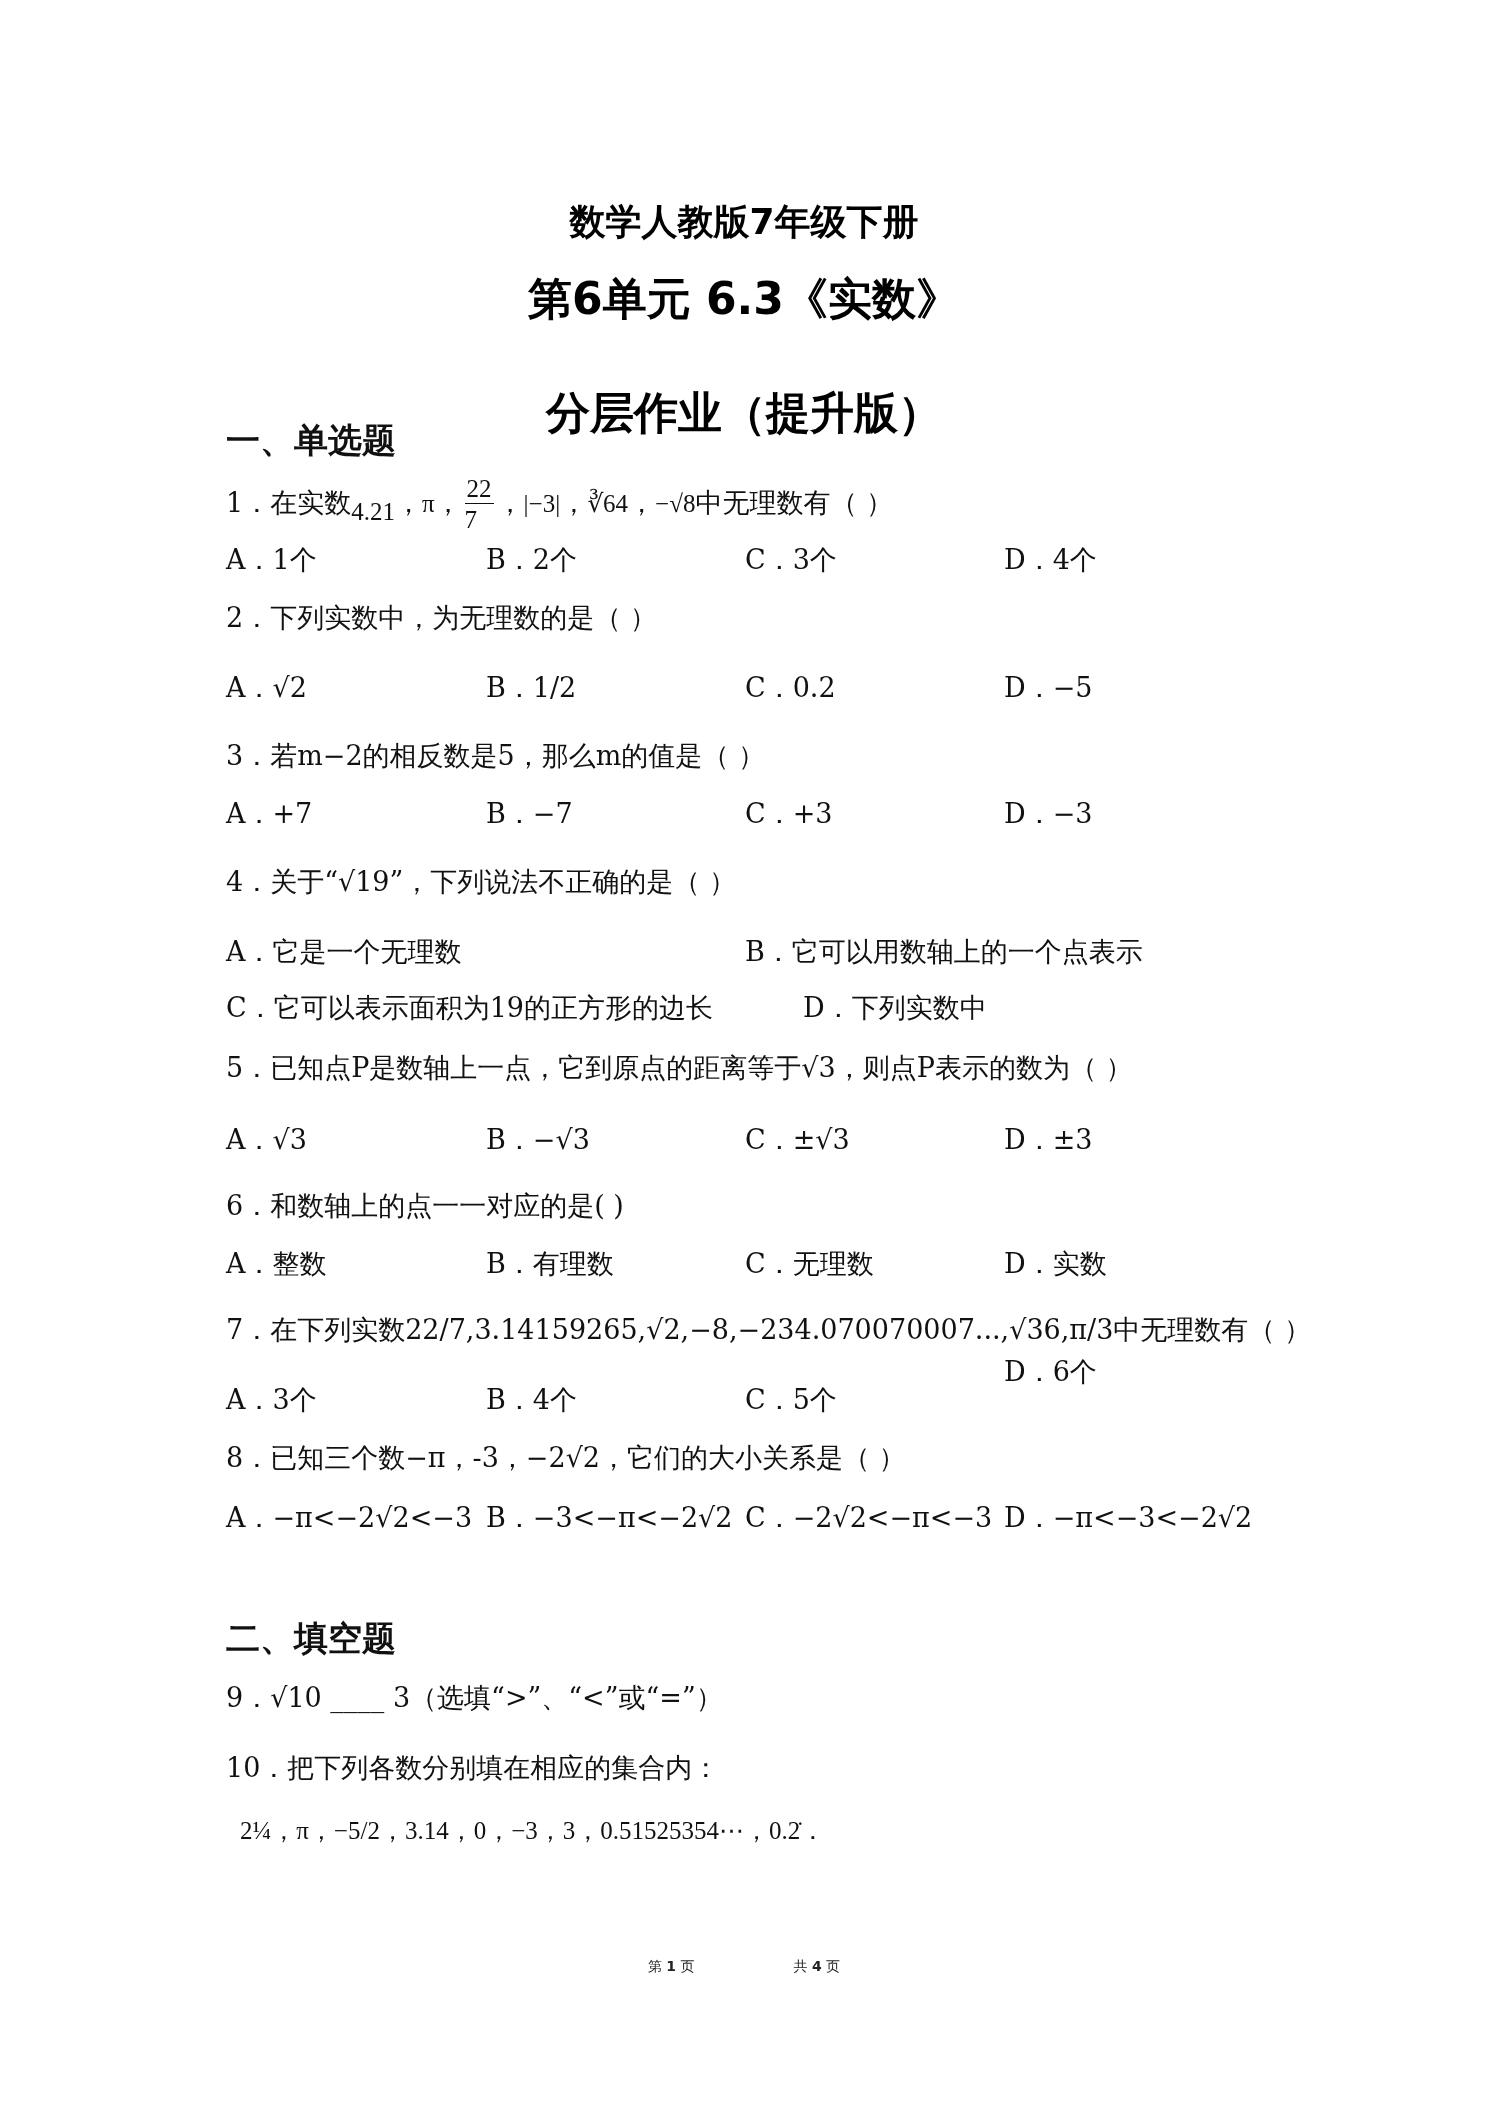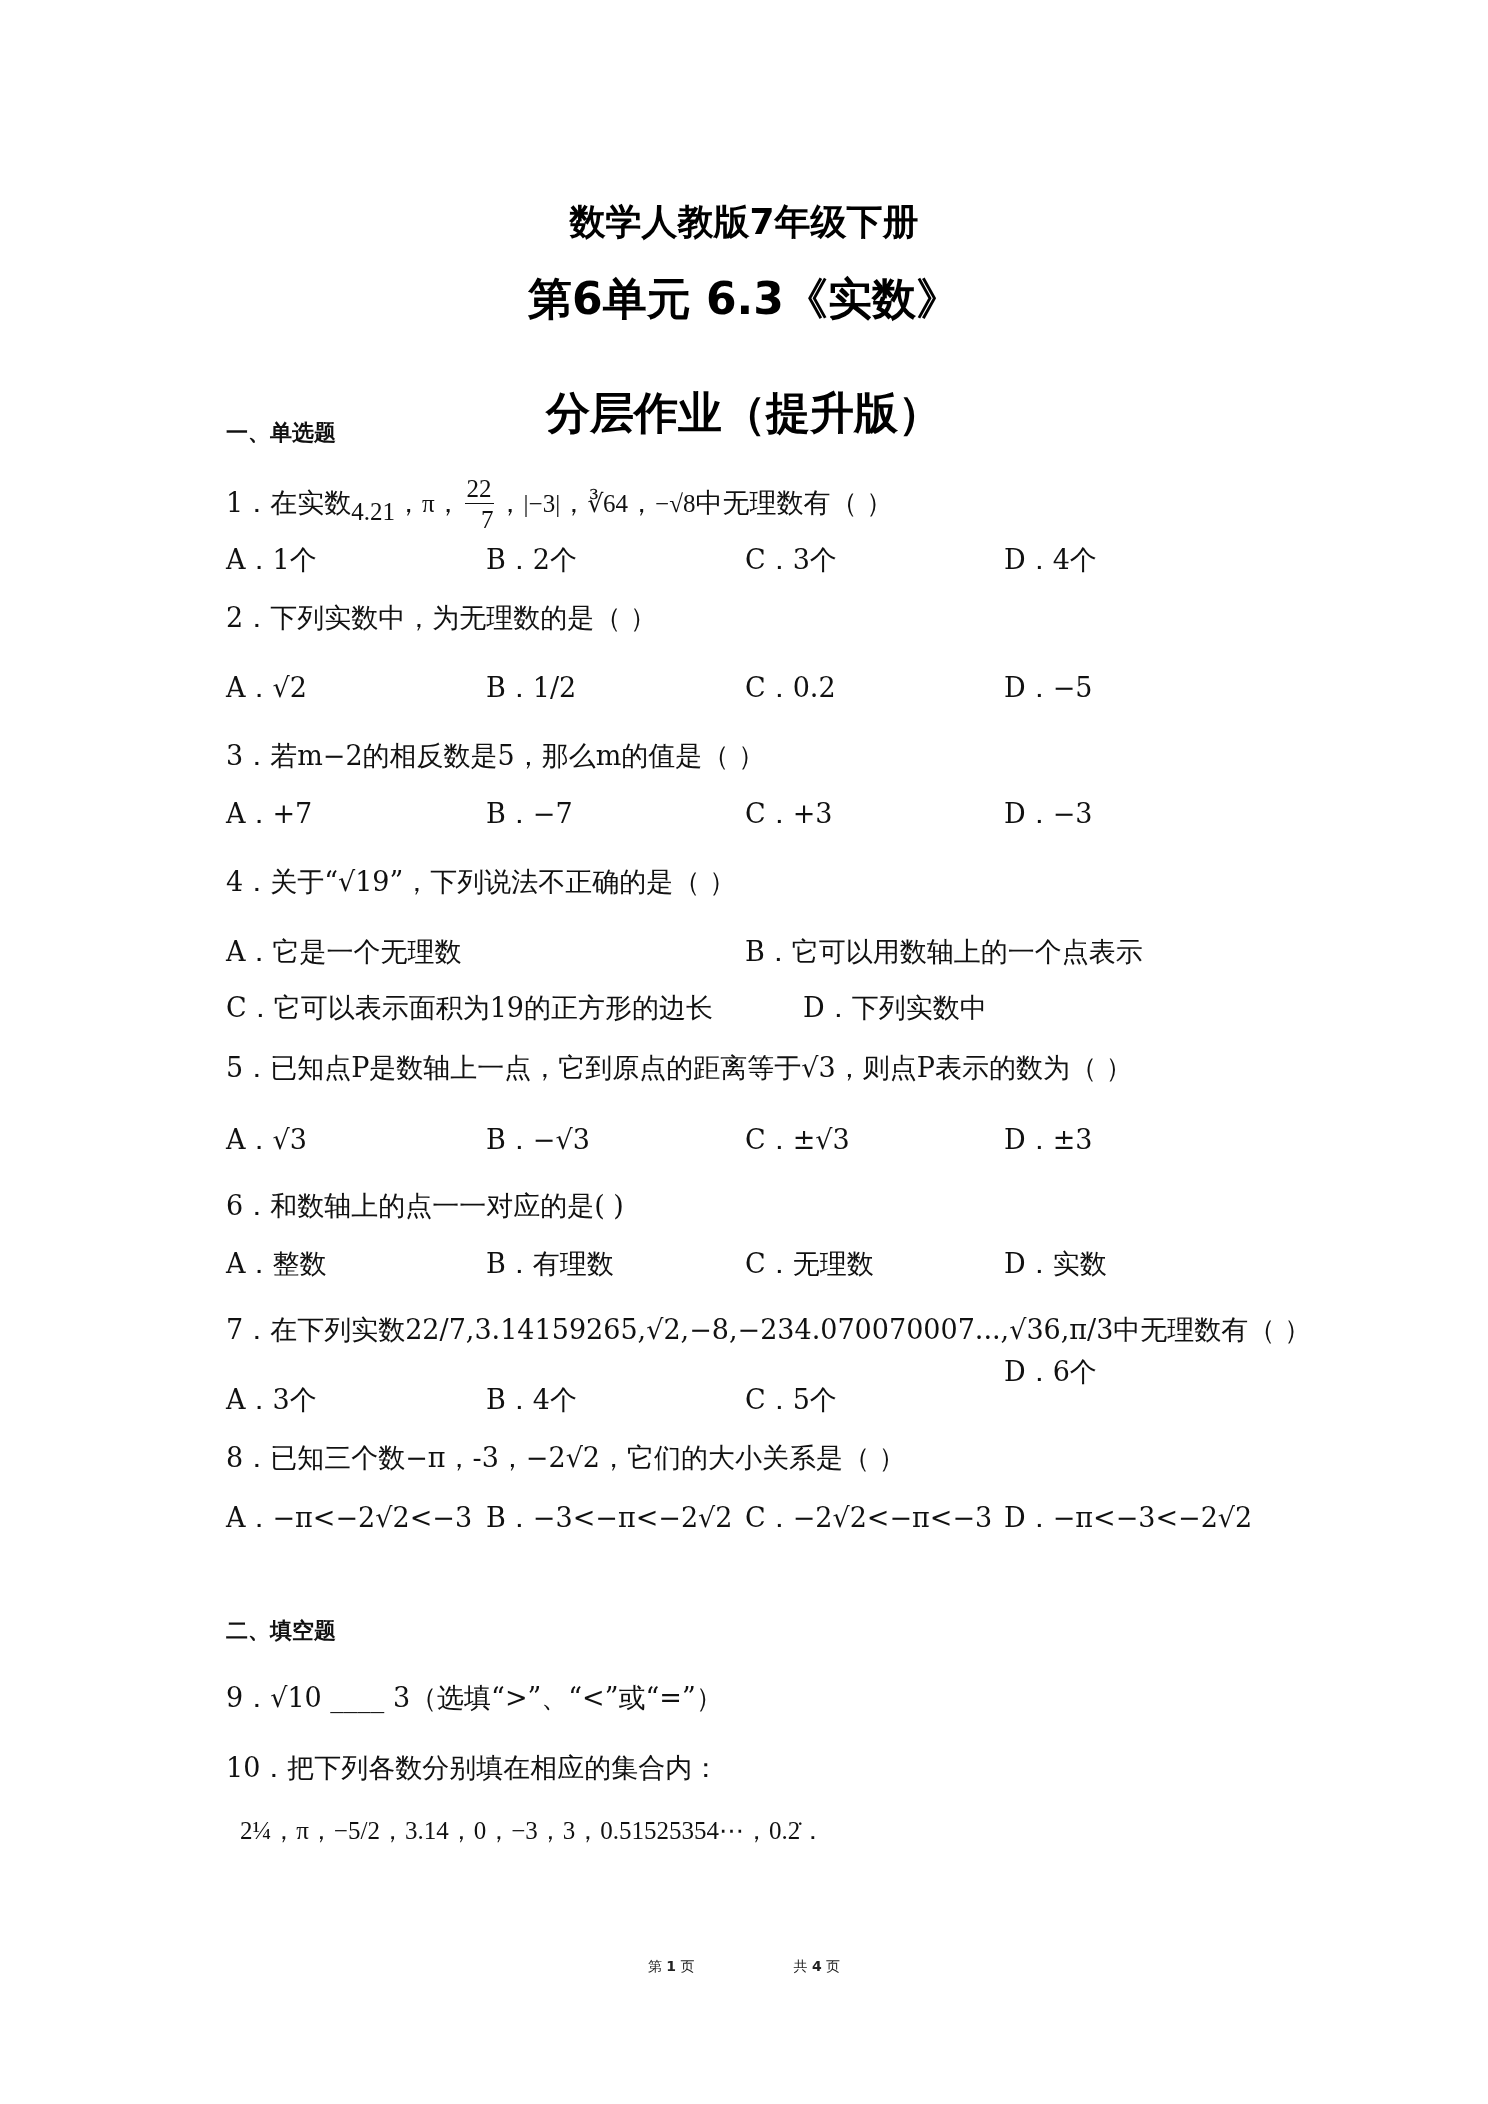--- a/index.html
+++ b/index.html
@@ -5,25 +5,25 @@
   html, body { margin: 0; padding: 0; background: #ffffff; }
   body { width: 1488px; height: 2104px; position: relative; overflow: hidden;
          font-family: "DejaVu Serif", "Liberation Serif", serif; color: #111; }
   .page { position: absolute; left: 0; top: 0; width: 1488px; height: 2104px; }
   .title { position: absolute; left: 0; width: 1488px; text-align: center;
            font-family: "DejaVu Sans", "Liberation Sans", sans-serif; font-weight: bold; color: #000; }
   .t1 { top: 198px; font-size: 36px; }
   .t2 { top: 270px; font-size: 44px; }
   .t3 { top: 354px; font-size: 44px; margin-top: 30px; }
   .section { position: absolute; left: 226px; font-family: "DejaVu Sans", "Liberation Sans", sans-serif;
-             font-weight: bold; font-size: 22px; }
+             font-weight: bold; font-size: 34px; }
   .line { position: absolute; left: 226px; font-size: 27px; white-space: nowrap; line-height: 1; }
   .opt { position: absolute; font-size: 27px; white-space: nowrap; line-height: 1; }
   .math { font-family: "Liberation Serif", "DejaVu Serif", serif; font-size: 25px; }
-  .frac { display: inline-block; vertical-align: middle; text-align: right; font-family: "Liberation Serif", serif;
+  .frac { display: inline-block; vertical-align: middle; text-align: left; font-family: "Liberation Serif", serif;
           line-height: 1; margin: 0 3px; }
   .frac .num { display: block; border-bottom: 1.5px solid #111; padding: 0 2px 2px; }
   .frac .den { display: block; padding-top: 3px; }
   .footer { position: absolute; top: 1958px; left: 0; width: 1488px; text-align: center;
             font-family: "DejaVu Sans", "Liberation Sans", sans-serif; font-size: 14px; color: #222; }
   .footer b { font-weight: bold; }
 </style>
 </head>
 <body>
 

